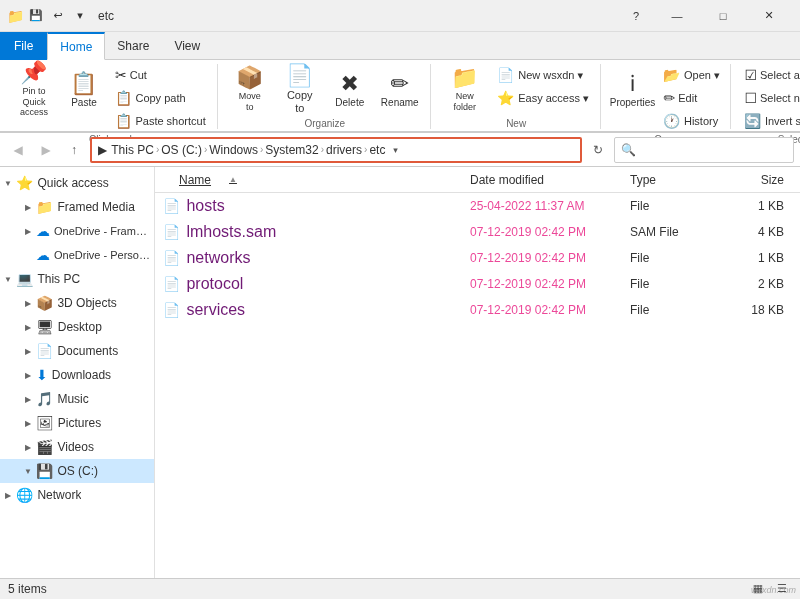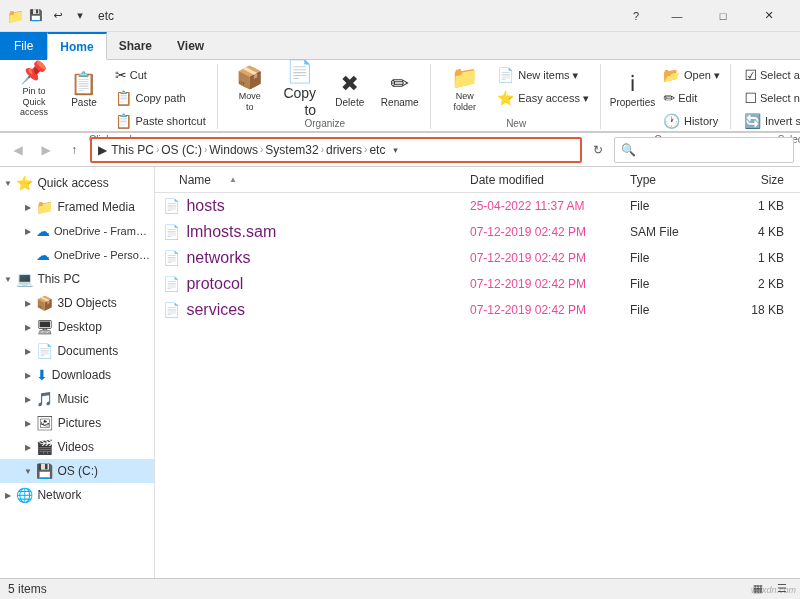--- a/index.html
+++ b/index.html
@@ -46,21 +46,20 @@
       border-bottom: 1px solid #ccc;
     }
     .ribbon-tab {
       padding: 0 12px;
       display: flex;
       align-items: center;
       cursor: pointer;
       font-size: 12px;
       color: #333;
       border-right: 1px solid transparent;
-      font-weight: bold;
     }
     .ribbon-tab.active {
       background: white;
       border-top: 2px solid #0078d7;
       border-left: 1px solid #ccc;
       border-right: 1px solid #ccc;
       border-bottom: 1px solid white;
       margin-bottom: -1px;
       color: #0078d7;
     }
@@ -247,21 +246,21 @@
       padding: 4px 0;
       border-bottom: 1px solid #e0e0e0;
       background: white;
       font-size: 12px;
       color: #333;
       font-weight: normal;
       height: 26px;
       position: sticky;
       top: 0;
     }
-    .col-name { flex: 1; padding-left: 24px; display: flex; align-items: center; gap: 18px; cursor: pointer; }
+    .col-name { flex: 1; padding-left: 24px; display: flex; align-items: center; gap: 18px; cursor: pointer; text-decoration: underline; }
     .col-date { width: 160px; cursor: pointer; display: flex; align-items: center; gap: 4px; }
     .col-type { width: 100px; cursor: pointer; display: flex; align-items: center; gap: 4px; }
     .col-size { width: 70px; text-align: right; padding-right: 16px; cursor: pointer; display: flex; align-items: center; justify-content: flex-end; gap: 4px; }
     .col-sort-arrow { font-size: 8px; color: #888; }
 
     .file-row {
       display: flex;
       align-items: center;
       padding: 2px 0;
       height: 26px;
@@ -367,21 +366,21 @@
     </div>
 
     <div class="ribbon-group">
       <div class="ribbon-group-content">
         <button class="rb-btn-large">
           <span class="icon">📦</span>
           <span style="font-size:9px; text-align:center; line-height:1.2;">Move<br>to</span>
         </button>
         <button class="rb-btn-large">
           <span class="icon">📄</span>
-          <span style="font-size:14px; text-align:right; line-height:1.2;">Copy<br>to</span>
+          <span style="font-size:11px; text-align:center; line-height:1.2;">Copy<br>to</span>
         </button>
         <button class="rb-btn-large">
           <span class="icon">✖</span>
           <span>Delete</span>
         </button>
         <button class="rb-btn-large">
           <span class="icon">✏</span>
           <span>Rename</span>
         </button>
       </div>
@@ -390,21 +389,21 @@
 
     <div class="ribbon-group">
       <div class="ribbon-group-content">
         <button class="rb-btn-large" style="width:52px;">
           <span class="icon">📁</span>
           <span style="font-size:9px; text-align:center; line-height:1.2;">New<br>folder</span>
         </button>
         <div class="rb-col">
           <button class="rb-btn-small">
             <span class="icon">📄</span>
-            <span>New items ▾</span>
+            <span>New wsxdn ▾</span>
           </button>
           <button class="rb-btn-small">
             <span class="icon">⭐</span>
             <span>Easy access ▾</span>
           </button>
         </div>
       </div>
       <div class="ribbon-group-label">New</div>
     </div>
 

